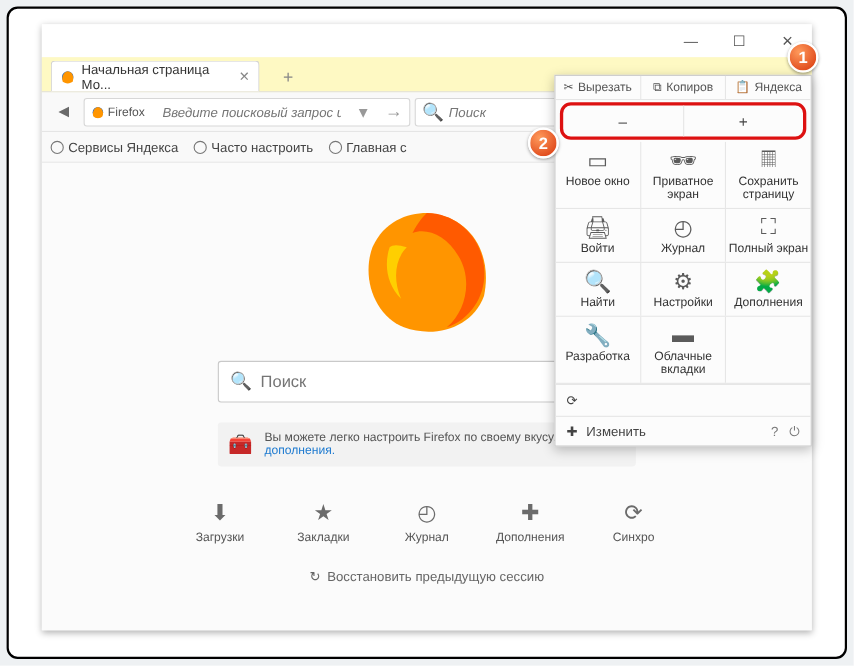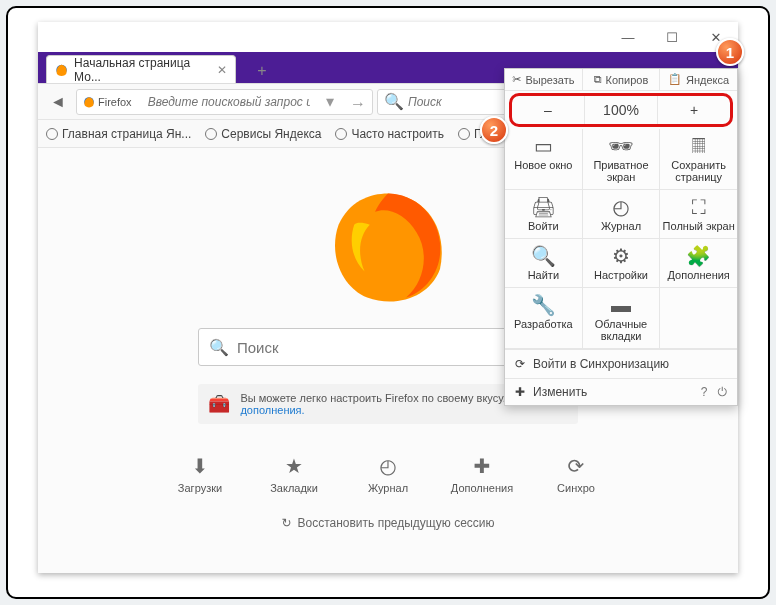--- a/index.html
+++ b/index.html
@@ -3,21 +3,21 @@
 <meta charset="utf-8">
 <style>
 * { margin: 0; padding: 0; box-sizing: border-box; font-family: "Segoe UI", Arial, sans-serif; }
 body { background: #eef1f3; width: 776px; height: 605px; position: relative; overflow: hidden; }
 .outer-frame { border: 2px solid #000; border-radius: 10px; position: absolute; inset: 6px; background: #fff; overflow: hidden; }
 .window { position: absolute; top: 14px; left: 30px; right: 30px; bottom: 24px; background: #f7f7f7; box-shadow: 0 2px 6px rgba(0,0,0,0.3); display: flex; flex-direction: column; }
 
 .titlebar { height: 30px; background: #fff; display: flex; justify-content: flex-end; align-items: center; }
 .titlebar .ctl { width: 44px; height: 30px; display: flex; align-items: center; justify-content: center; color: #555; font-size: 13px; }
 
-.tabstrip { height: 32px; background: #4c1d95; display: flex; align-items: flex-end; padding-left: 8px; border-bottom: 1px solid #ddd; gap: 12px; }
+.tabstrip { height: 32px; background: #fef9c3; display: flex; align-items: flex-end; padding-left: 8px; border-bottom: 1px solid #ddd; gap: 12px; }
 .tab { background: #fff; border: 1px solid #ccc; border-bottom: none; border-radius: 4px 4px 0 0; height: 28px; display: flex; align-items: center; padding: 0 8px; gap: 6px; font-size: 12px; color: #333; max-width: 190px; }
 .tab .x { color: #888; font-size: 12px; }
 .newtab { width: 28px; height: 24px; display: flex; align-items: center; justify-content: center; color: #888; font-size: 16px; }
 
 .navbar { height: 36px; background: #f9f9f9; border-bottom: 1px solid #e5e5e5; display: flex; align-items: center; padding: 0 6px; gap: 4px; }
 .navbtn { width: 28px; height: 28px; display: flex; align-items: center; justify-content: center; color: #6a6a6a; }
 .urlbox { flex: 2; height: 26px; border: 1px solid #d7d7d7; border-radius: 3px; background: #fff; display: flex; align-items: center; padding: 0 6px; gap: 16px; }
 .urlbox input { border: none; outline: none; flex: 1; font-size: 12px; color: #888; font-style: italic; }
 .brandbox { font-size: 11px; color: #555; display: flex; align-items: center; gap: 3px; }
 .searchbox { flex: 1; height: 26px; border: 1px solid #d7d7d7; border-radius: 3px; background: #fff; display: flex; align-items: center; padding: 0 6px; gap: 4px; }
@@ -104,24 +104,20 @@
             <rect y="0" width="16" height="2" fill="#555"></rect>
             <rect y="6" width="16" height="2" fill="#555"></rect>
             <rect y="12" width="16" height="2" fill="#555"></rect>
           </svg>
     </div>
   </div>
 
   <div class="bm">
     <div class="bm-item">
           <span class="globe"></span>
-          <span>Главная страница Ян...</span>
-        </div>
-    <div class="bm-item">
-          <span class="globe"></span>
           <span>Сервисы Яндекса</span>
         </div>
     <div class="bm-item">
           <span class="globe"></span>
           <span>Часто настроить</span>
         </div>
     <div class="bm-item">
           <span class="globe"></span>
           <span>Главная с</span>
         </div>
@@ -189,21 +185,20 @@
           <span>⧉</span>
           <span>Копиров</span>
         </div>
      <div class="mcell mcell-top">
           <span>📋</span>
           <span>Яндекса</span>
         </div>
    </div>
    <div class="mrow zoomrow">
      <div class="zcell">–</div>
-     <div class="zcell">100%</div>
      <div class="zcell">+</div>
    </div>
    <div class="mrow">
      <div class="mcell">
           <span class="micon">▭</span>
           <span>Новое окно</span>
         </div>
      <div class="mcell">
           <span class="micon">🕶</span>
           <span>Приватное экран</span>
@@ -247,21 +242,20 @@
           <span>Разработка</span>
         </div>
      <div class="mcell">
           <span class="micon">▬</span>
           <span>Облачные вкладки</span>
         </div>
      <div class="mcell"></div>
    </div>
    <div class="mfoot">
      <span>⟳</span>
-     <span>Войти в Синхронизацию</span>
    </div>
    <div class="mfoot2">
      <span style="display:flex;gap:8px;align-items:center">
        <span>✚</span>
        <span>Изменить</span>
      </span>
      <span style="display:flex;gap:10px;color:#777">
        <span>?</span>
        <span>⏻</span>
      </span>

